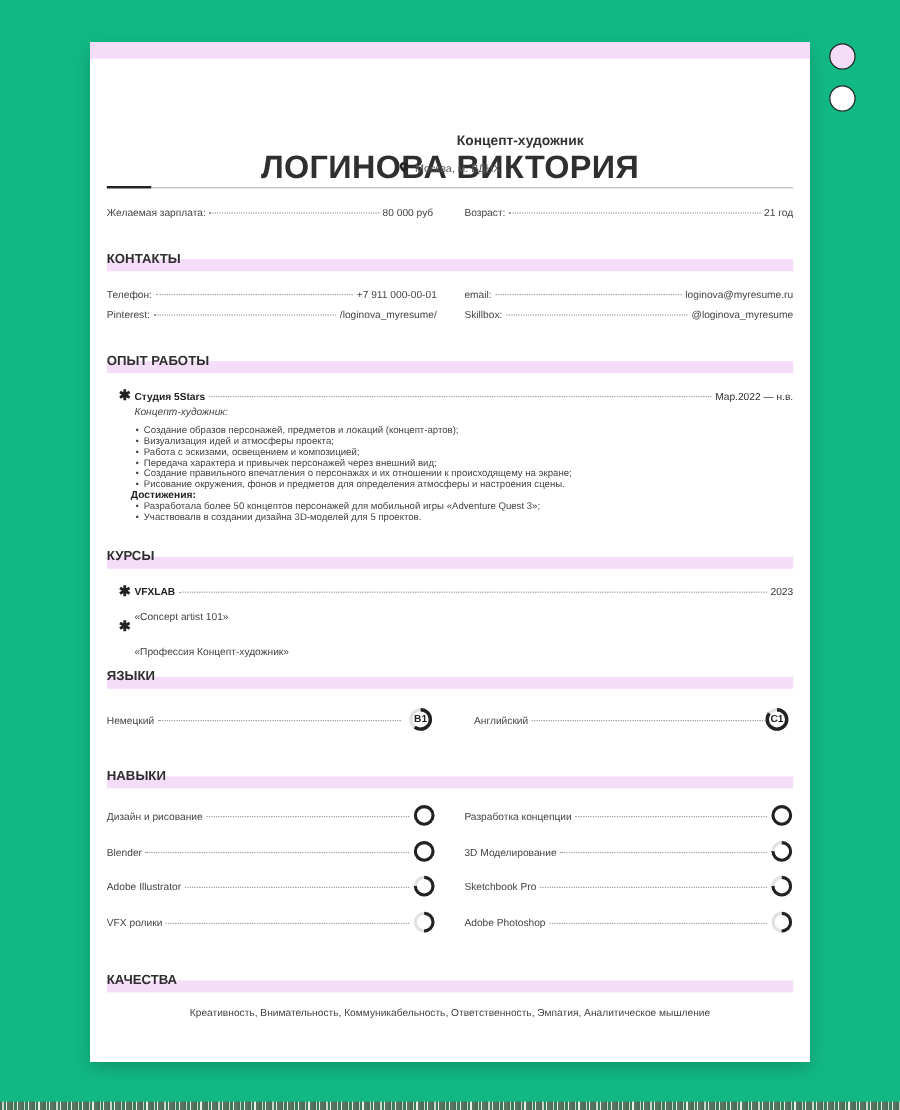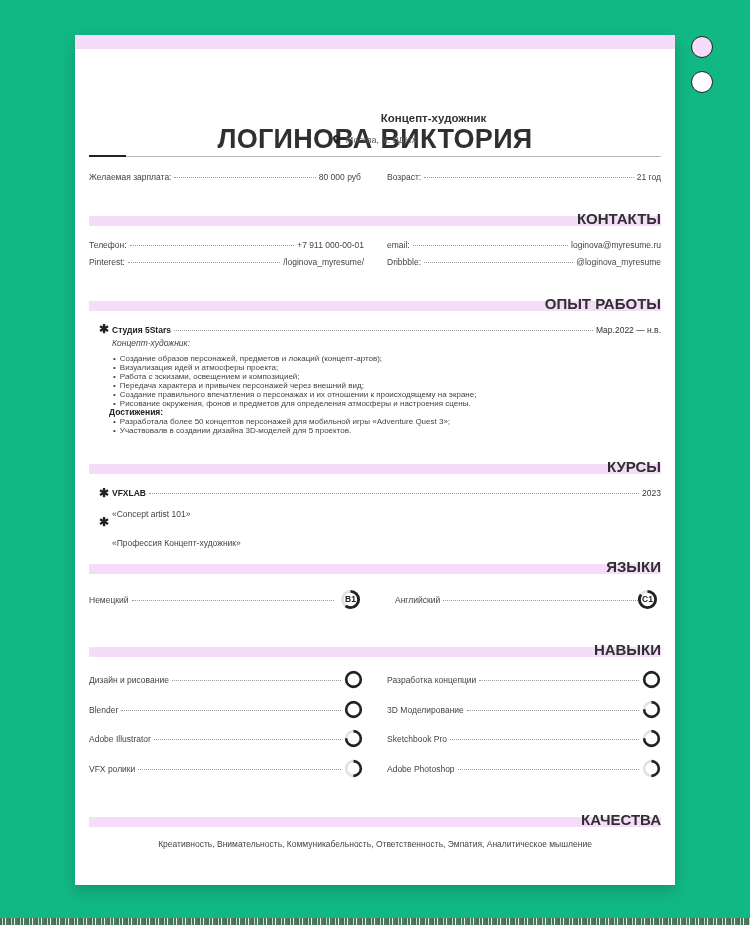--- a/index.html
+++ b/index.html
@@ -31,21 +31,21 @@
   .loc svg { vertical-align:-1px; margin-right:6px; }
   .rule { position:absolute; left:14px; top:121px; width:572px; height:1px; background:#bbbbbb; }
   .rule-accent { position:absolute; left:14px; top:120px; width:37px; height:2px; background:#222; }
 
   .row { position:absolute; display:flex; align-items:baseline; font-size:8.5px; color:#444; }
   .row .lbl { white-space:nowrap; }
   .row .dots { flex:1; border-bottom:1px dotted #9a9a9a; margin:0 3px; transform:translateY(-2px); }
   .row .val { white-space:nowrap; }
 
   .sec { position:absolute; left:14px; width:572px; height:10px; background:#f5ddfa; }
-  .sec-title { position:absolute; left:0; width:572px; top:-6px; text-align:right; font-size:15px; font-weight:700; color:#2f2f2f; }
+  .sec-title { position:absolute; left:0; width:572px; top:-6px; text-align:left; font-size:11px; font-weight:700; color:#2f2f2f; }
 
   .job-head { position:absolute; left:24px; width:562px; display:flex; align-items:baseline; font-size:8.5px; }
   .star { position:absolute; font-size:12px; font-weight:700; color:#222; }
   .job-head .co { font-weight:700; color:#222; white-space:nowrap; }
   .job-head .dots { flex:1; border-bottom:1px dotted #9a9a9a; margin:0 3px; transform:translateY(-2px); }
   .job-head .date { white-space:nowrap; color:#333; }
   .job-pos { position:absolute; left:37px; top:303px; font-size:8.5px; font-style:italic; color:#444; }
   .bullets { position:absolute; left:38px; font-size:8px; line-height:9px; color:#444; margin:0; padding:0; list-style:none; }
   .bullets li::before { content:"\2022"; margin-right:4px; }
   .ach-title { position:absolute; left:34px; top:372px; font-size:8.5px; font-weight:700; color:#222; }
@@ -101,21 +101,21 @@
     <span class="lbl">email:</span>
       <span class="dots"></span>
       <span class="val">loginova@myresume.ru</span>
   </div>
   <div class="row" style="left:14px; top:222px; width:275px;">
     <span class="lbl">Pinterest:</span>
       <span class="dots"></span>
       <span class="val">/loginova_myresume/</span>
   </div>
   <div class="row" style="left:312px; top:222px; width:274px;">
-    <span class="lbl">Dribbble:</span>
+    <span class="lbl">Skillbox:</span>
       <span class="dots"></span>
       <span class="val">@loginova_myresume</span>
   </div>
 
   <div class="sec" style="top:266px;">
     <div class="sec-title">ОПЫТ РАБОТЫ</div>
   </div>
   <span class="star" style="left:24px; top:287px;">✱</span>
   <div class="job-head" style="left:37px; width:549px; top:290px;">
     <span class="co">Студия 5Stars</span>

